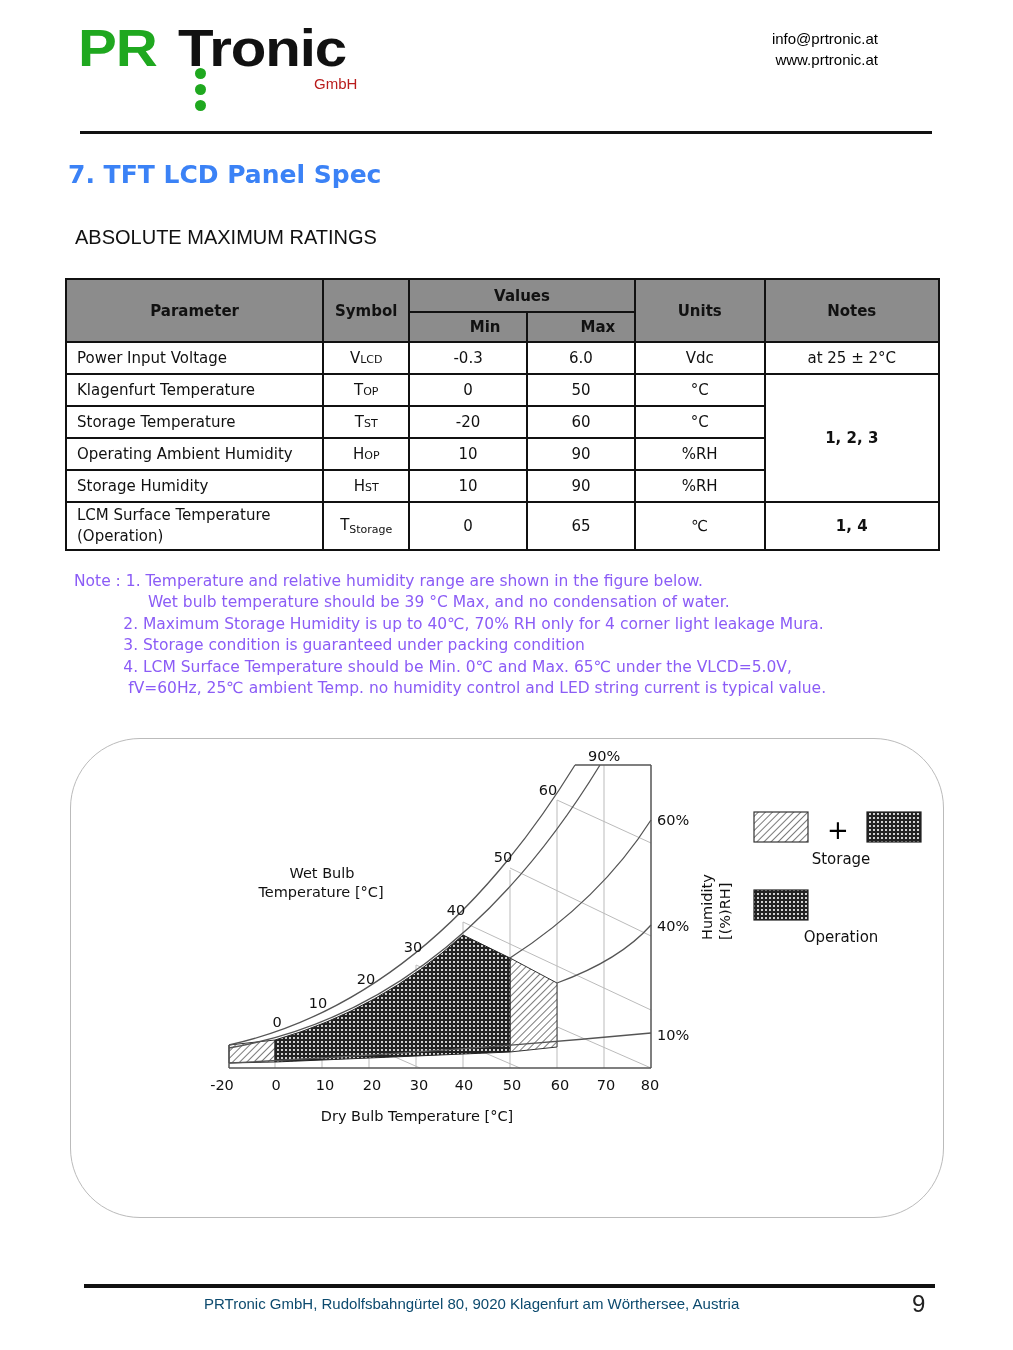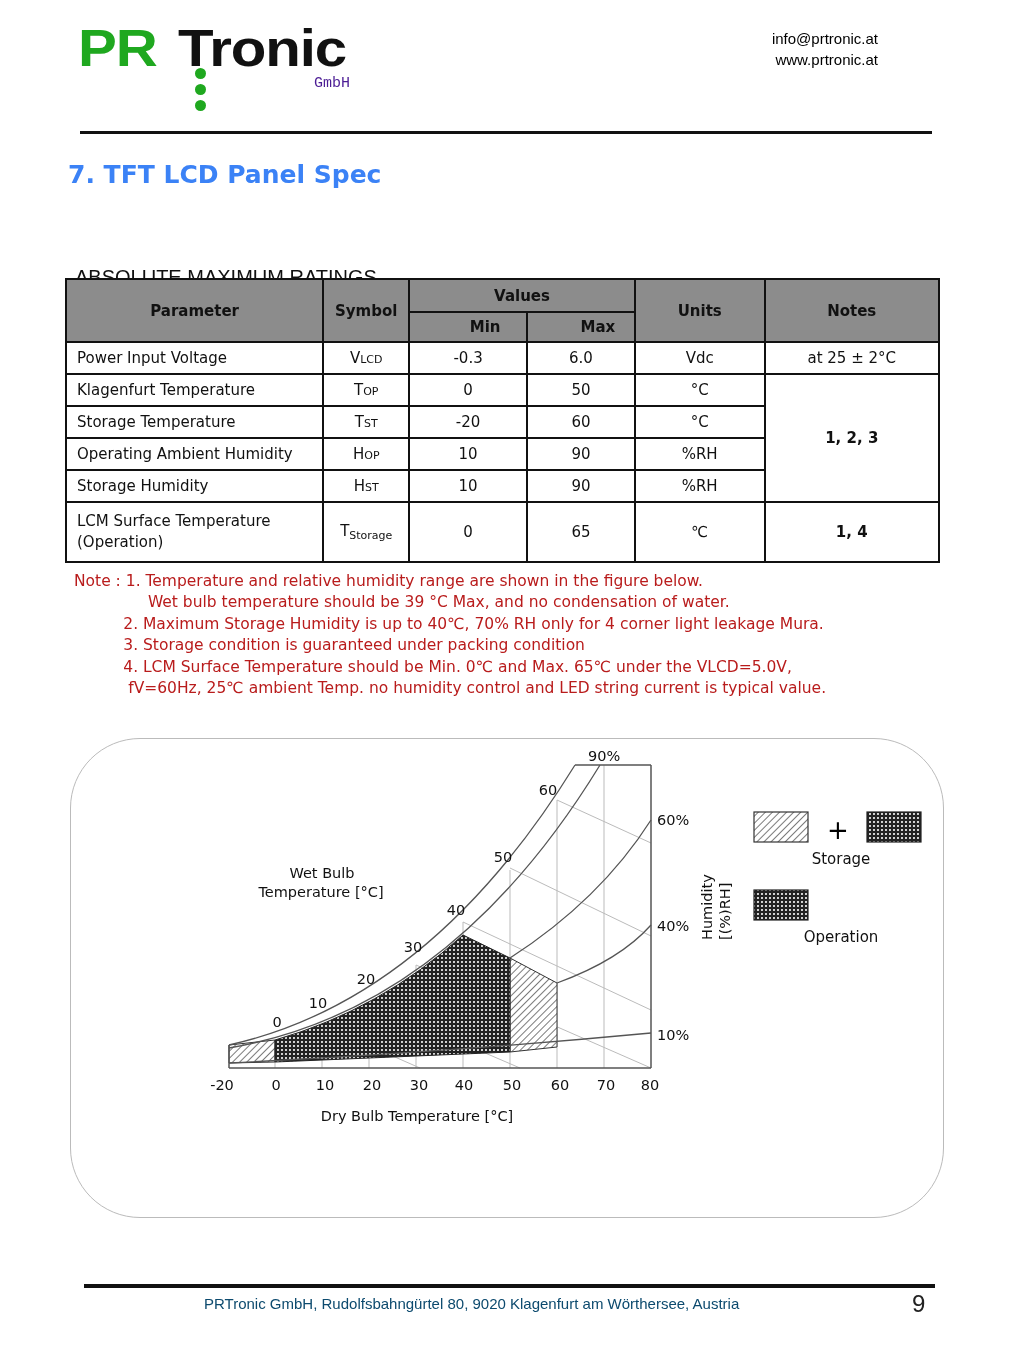--- a/index.html
+++ b/index.html
@@ -2,37 +2,37 @@
 <html><head>
 <meta charset="utf-8">
 <style>
   html, body { margin:0; padding:0; background:#fff; }
   body { width:1013px; height:1350px; position:relative; overflow:hidden; font-family:"DejaVu Sans", sans-serif; color:#111; }
   .abs { position:absolute; }
   
   .logo { left:78px; top:22px; width:300px; height:100px; }
   .logo-pr { position:absolute; left:0; top:0; font-family:"Liberation Sans", sans-serif; font-weight:900; font-size:52px; letter-spacing:-1px; color:#1fa81f; line-height:52px; transform:scaleX(1.12); transform-origin:left; }
   .logo-tronic { position:absolute; left:100px; top:0; font-family:"Liberation Sans", sans-serif; font-weight:900; font-size:52px; letter-spacing:-1px; color:#111; line-height:52px; transform:scaleX(1.12); transform-origin:left; }
-  .logo-gmbh { position:absolute; left:236px; top:53px; font-family:Liberation Mono, monospace; font-size:15px; color:#4c1d95; }
+  .logo-gmbh { position:absolute; left:236px; top:53px; font-family:Liberation Sans, sans-serif; font-size:15px; color:#b91c1c; }
   .dot { position:absolute; width:11px; height:11px; border-radius:50%; background:#1fa81f; left:117px; }
   .contact { right:135px; top:28px; text-align:right; font-family:"Liberation Sans", sans-serif; font-size:15px; line-height:21px; color:#000000; }
   .rule-top { left:80px; top:131px; width:852px; height:3px; background:#111; }
   .title { left:68px; top:160px; font-family:"DejaVu Sans", sans-serif; font-weight:bold; font-size:25px; color:#3b82f6; }
-  .subtitle { left:75px; top:226px; font-family:"Liberation Sans", sans-serif; font-size:20px; color:#111;margin-top:40px; }
+  .subtitle { left:75px; top:226px; font-family:"Liberation Sans", sans-serif; font-size:20px; color:#111; }
   
   table.spec { position:absolute; left:65px; top:278px; width:875px; border-collapse:collapse; font-family:"DejaVu Sans", sans-serif; font-size:15px;border-radius:14px; }
   table.spec td, table.spec th { border:2px solid #111; padding:0 6px; height:30px; text-align:center; }
   table.spec th { background:#8c8c8c; font-weight:bold; font-size:15px; color:#111; }
   table.spec tr.hdr1 th { height:31px; }
   table.spec tr.hdr2 th { height:28px;padding-left:40px; }
   table.spec td.param { text-align:left; padding-left:10px;margin-top:46px; }
   .sym-small { font-size:11px; }
   .sym-big { font-size:15px; }
   
-  .notes { left:74px; top:571px; font-family:"DejaVu Sans", sans-serif; font-size:15.5px; line-height:21.4px; color:#b91c1c; white-space:pre; }
+  .notes { left:74px; top:571px; font-family:"DejaVu Sans", sans-serif; font-size:15.5px; line-height:21.4px; color:#8b5cf6; white-space:pre; }
   
   .chart-frame { left:70px; top:738px; width:872px; height:478px; border:1px solid #bbb; border-radius:70px; }
   svg.chart { position:absolute; left:0; top:0; }
   .ax-label { font-family:"DejaVu Sans", sans-serif; font-size:14.5px; fill:#111; }
   .legend-label { font-family:"DejaVu Sans", sans-serif; font-size:15px; fill:#111; }
   
   .rule-bot { left:84px; top:1284px; width:851px; height:4px; background:#111; }
   .footer { left:204px; top:1295px; font-family:"Liberation Sans", sans-serif; font-size:15px; color:#0c4a6e; }
   .pagenum { left:912px; top:1290px; font-family:"Liberation Sans", sans-serif; font-size:24px; color:#222; }
 </style>
@@ -107,21 +107,21 @@
     <td>90</td>
     <td>%RH</td>
   </tr>
   <tr>
     <td class="param">Storage Humidity</td>
     <td><span class="sym-big">H</span><span class="sym-small">ST</span></td>
     <td>10</td>
     <td>90</td>
     <td>%RH</td>
   </tr>
-  <tr style="height:60px">
+  <tr style="height:48px">
     <td class="param" style="white-space:pre-line; line-height:21px"> LCM Surface Temperature
 (Operation)</td>
     <td><span class="sym-big">T</span><span class="sym-small" style="vertical-align:-3px">Storage</span></td>
     <td>0</td>
     <td>65</td>
     <td>℃</td>
     <td style="font-weight:bold">1, 4</td>
   </tr>
 </tbody>
   </table>

